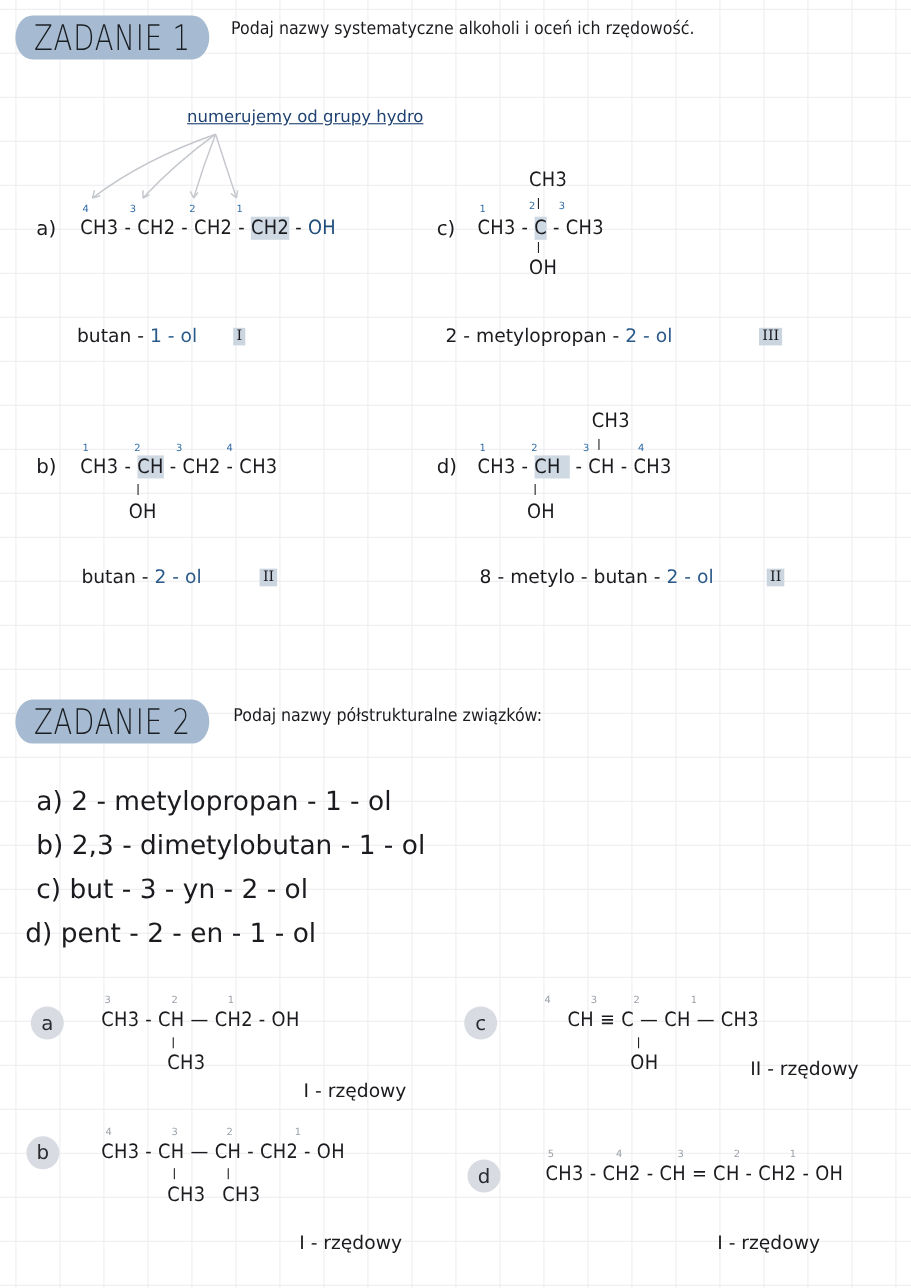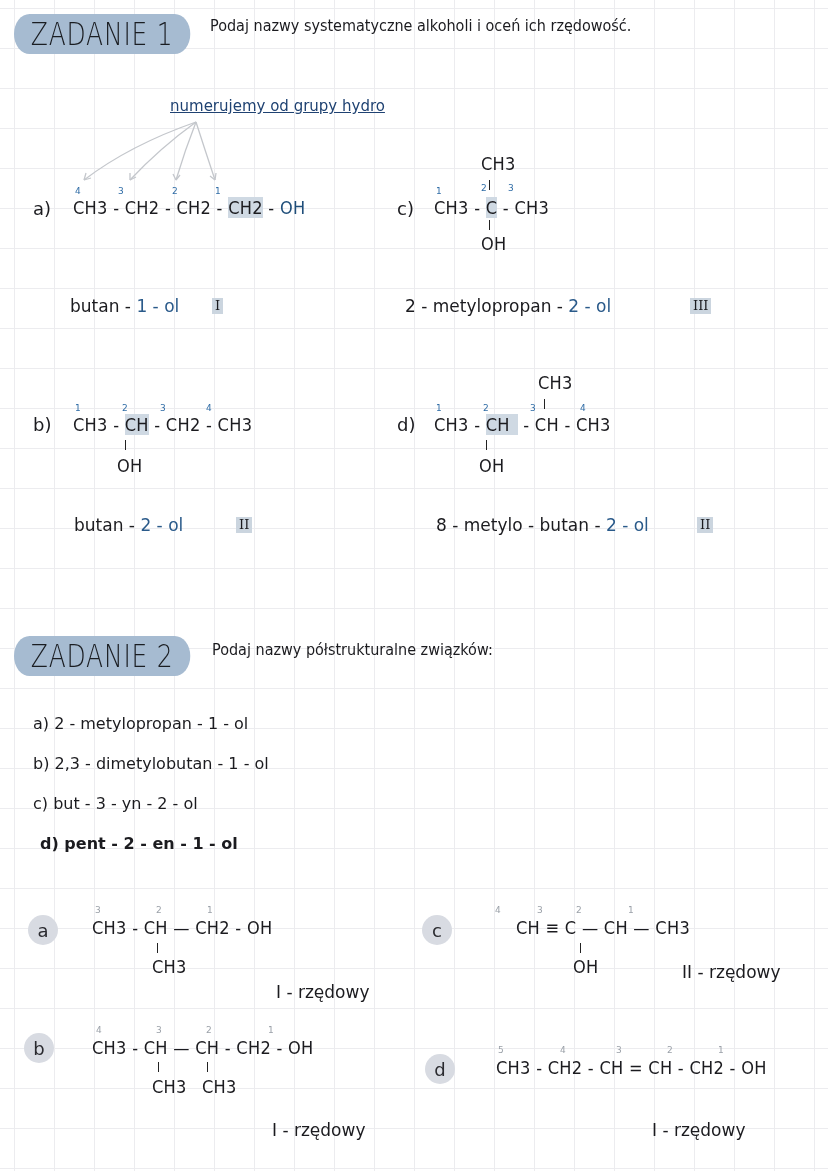--- a/index.html
+++ b/index.html
@@ -35,21 +35,21 @@
     background: #cbd5df; font-family: "DejaVu Serif", serif; font-size: 13px;
     padding: 0 3px; line-height: 16px;
   }
   .label { font-size: 18px; }
   .circle {
     width: 30px; height: 30px; border-radius: 50%; background: #d8dbe2;
     display: flex; align-items: center; justify-content: center;
     font-size: 18px; color: #2a2a2f;
   }
   .note { color: #1f4272; font-size: 15px; white-space: nowrap; }
-  .list-item { font-size: 16px; white-space: nowrap; }
+  .list-item { font-size: 24px; white-space: nowrap; }
   .rz { font-size: 17px; white-space: nowrap; }
   svg { position: absolute; overflow: visible; }
 </style>
 </head>
 <body>
 
 <div class="abs pill" style="left:14px; top:14px; width:226px; height:40px; font-size:32px;">
   <span>ZADANIE 1</span>
 </div>
 <div class="abs task-text" style="left:210px; top:16px;">Podaj nazwy systematyczne alkoholi i oceń ich rzędowość.</div>
@@ -143,21 +143,21 @@
   <span>2 - metylopropan - 1 - ol</span>
 </div>
 <div class="abs list-item" style="left:33px; top:754px;">
   <span>b)</span>
   <span>2,3 - dimetylobutan - 1 - ol</span>
 </div>
 <div class="abs list-item" style="left:33px; top:794px;">
   <span>c)</span>
   <span>but - 3 - yn - 2 - ol</span>
 </div>
-<div class="abs list-item" style="left:40px; top:834px;font-weight:bold;">
+<div class="abs list-item" style="left:23px; top:834px;">
   <span>d)</span>
   <span>pent - 2 - en - 1 - ol</span>
 </div>
 
 <div class="abs circle" style="left:28px; top:915px;">
   <span>a</span>
 </div>
 <span class="num grey" style="left:95px; top:905px;">3</span>
 <span class="num grey" style="left:156px; top:905px;">2</span>
 <span class="num grey" style="left:207px; top:905px;">1</span>

